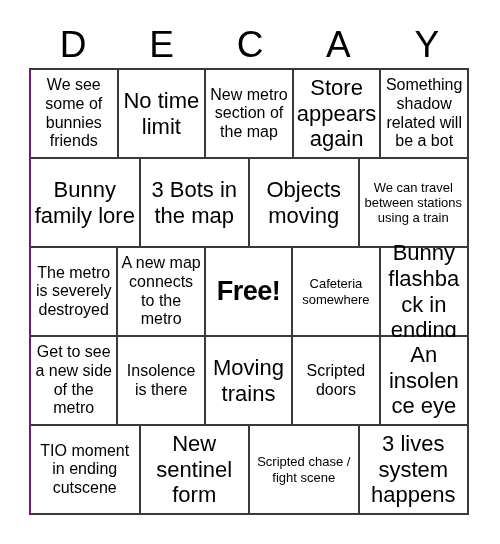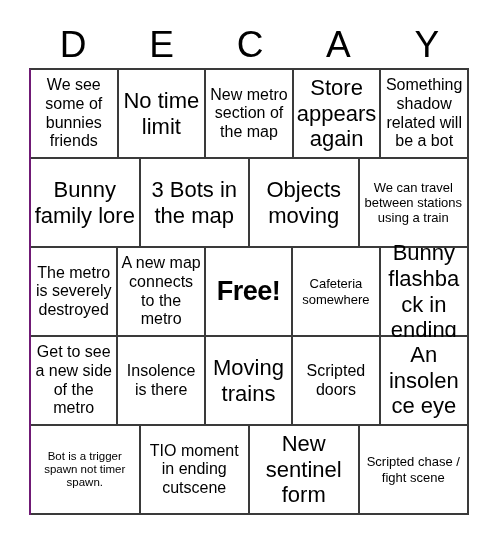--- a/index.html
+++ b/index.html
@@ -157,27 +157,27 @@
       <div class="cell">
           <span class="cell-text fs-md">Scripted doors</span>
         </div>
       <div class="cell">
           <span class="cell-text fs-lg">An insolence eye</span>
         </div>
     </div>
 
     <div class="grid-row">
       <div class="cell">
-          <span class="cell-text fs-xs">Bot is a trigger spawn not timer spawn.</span>
-        </div>
-      <div class="cell">
           <span class="cell-text fs-md">TIO moment in ending cutscene</span>
         </div>
       <div class="cell">
           <span class="cell-text fs-lg">New sentinel form</span>
         </div>
       <div class="cell">
           <span class="cell-text fs-sm">Scripted chase / fight scene</span>
         </div>
+      <div class="cell">
+          <span class="cell-text fs-lg">3 lives system happens</span>
+        </div>
     </div>
 
   </div>
 </div>
 
 </body></html>

